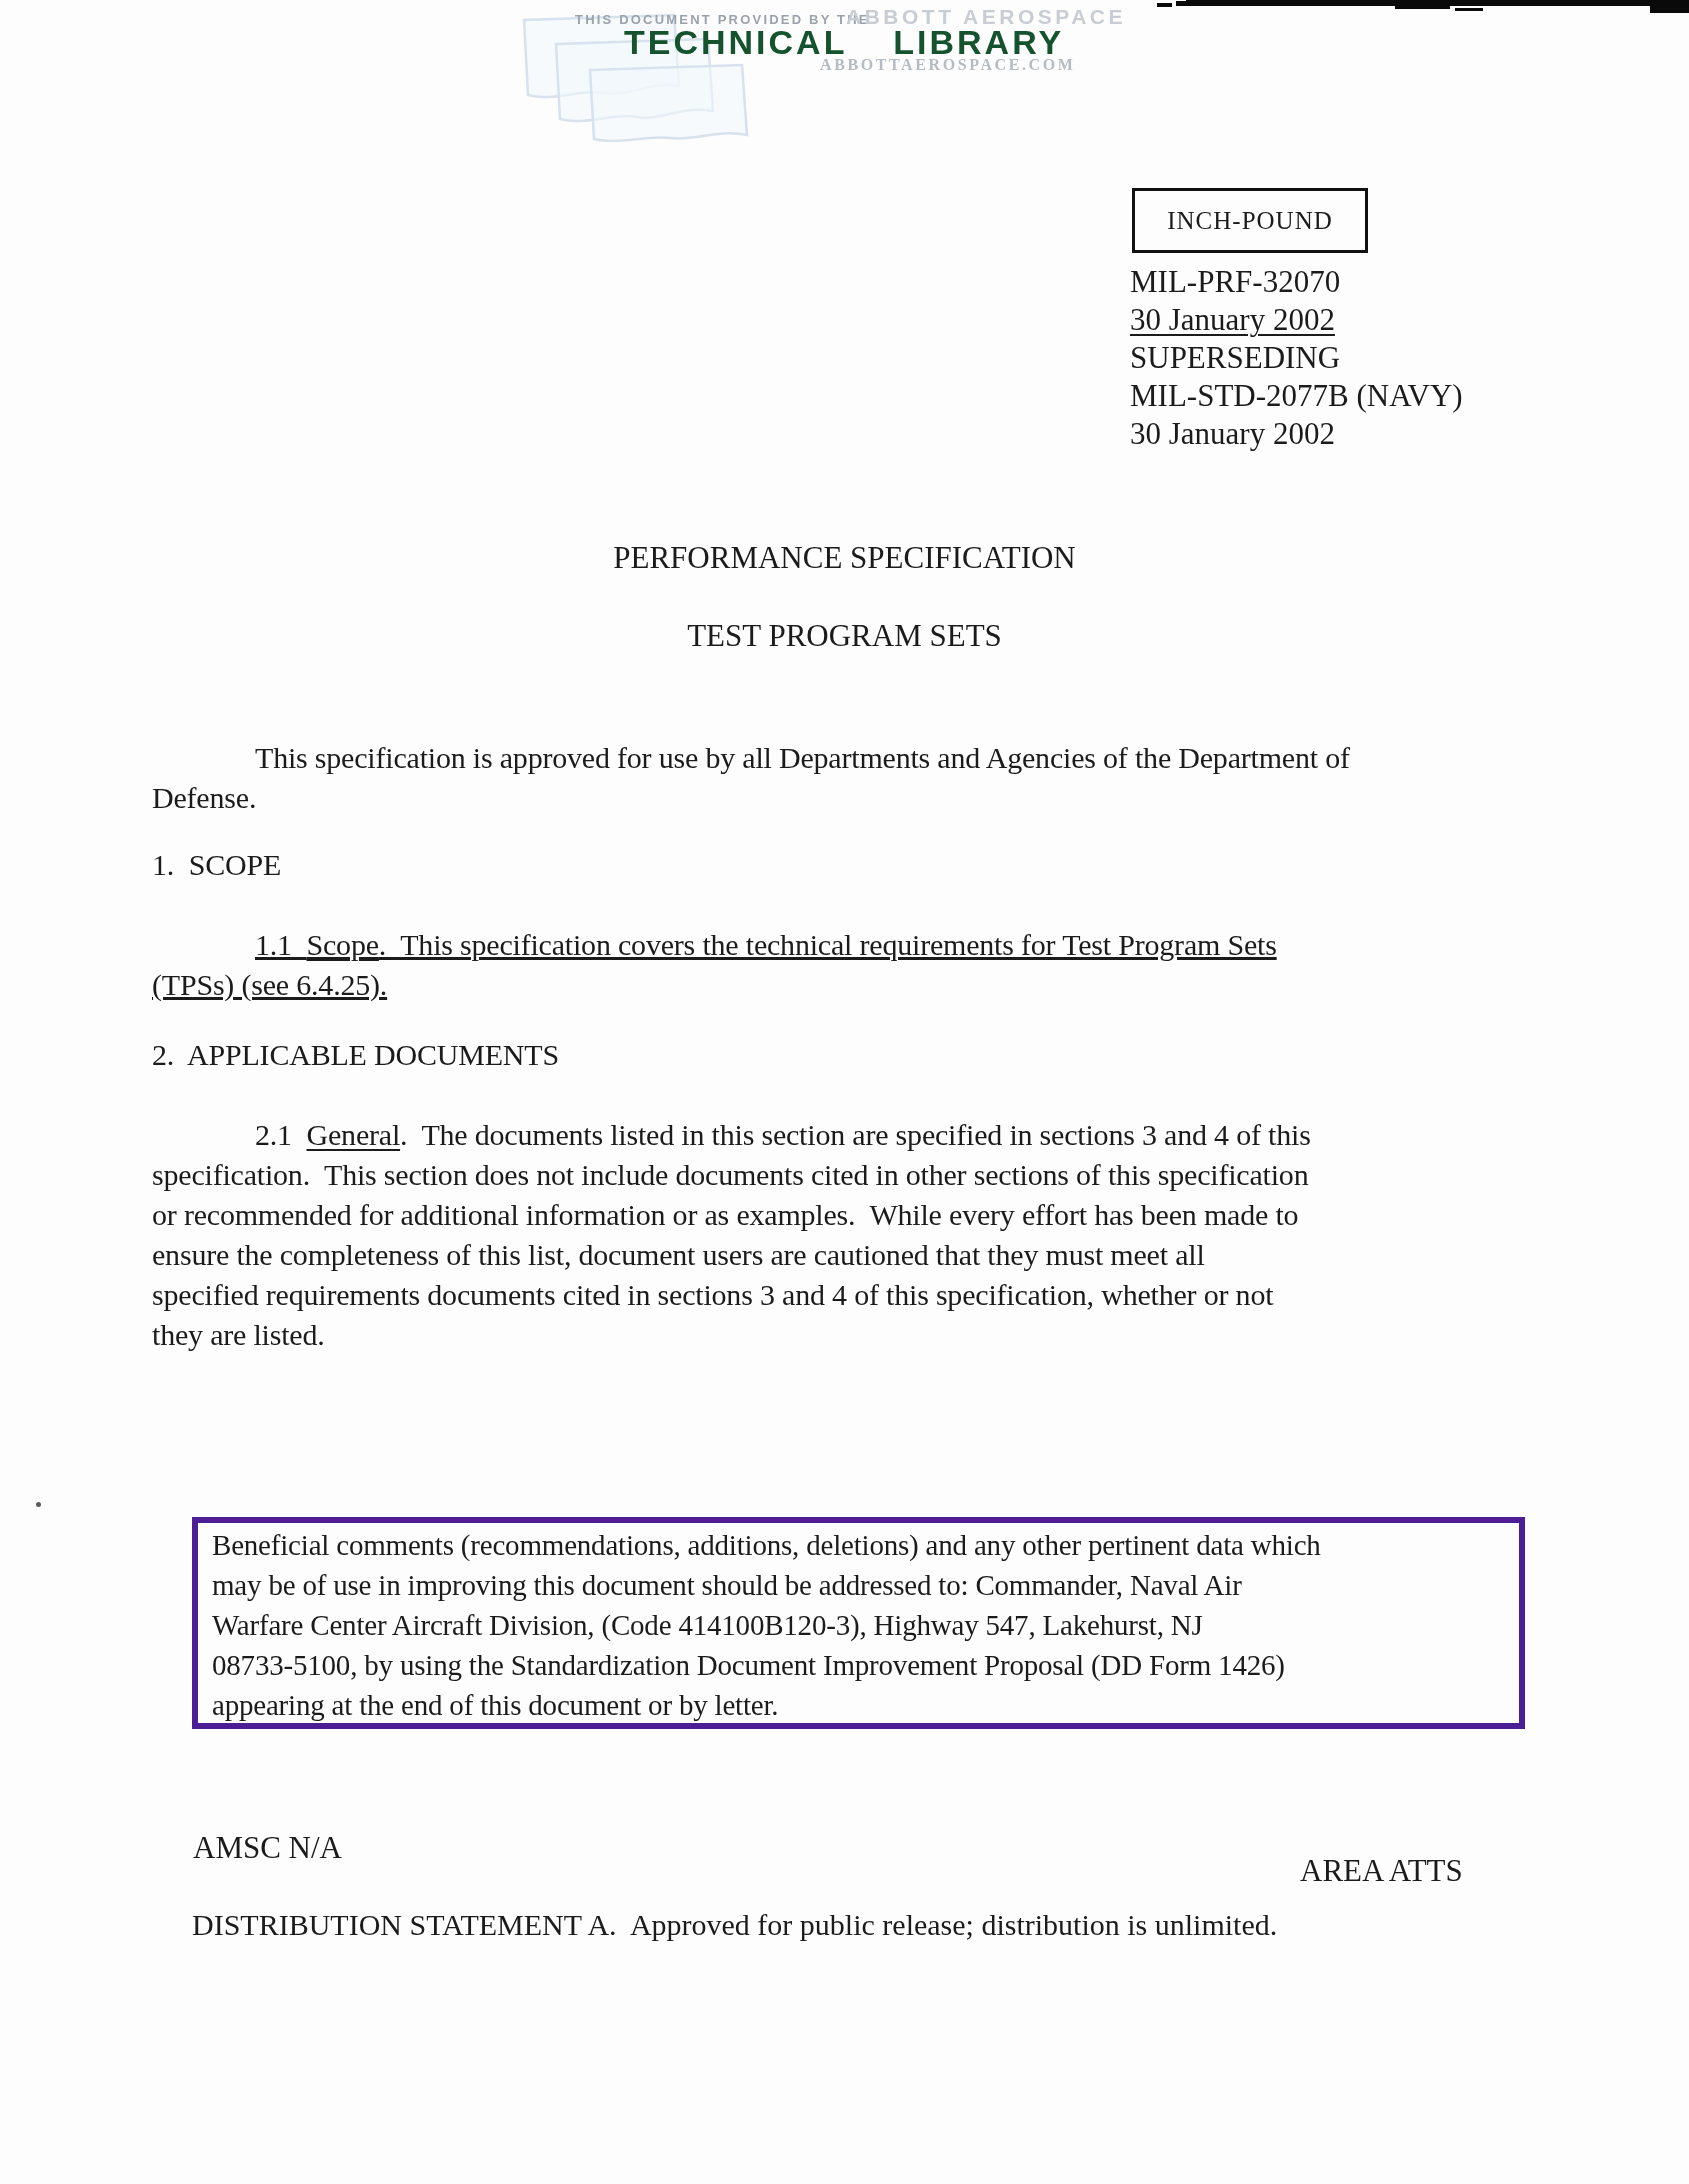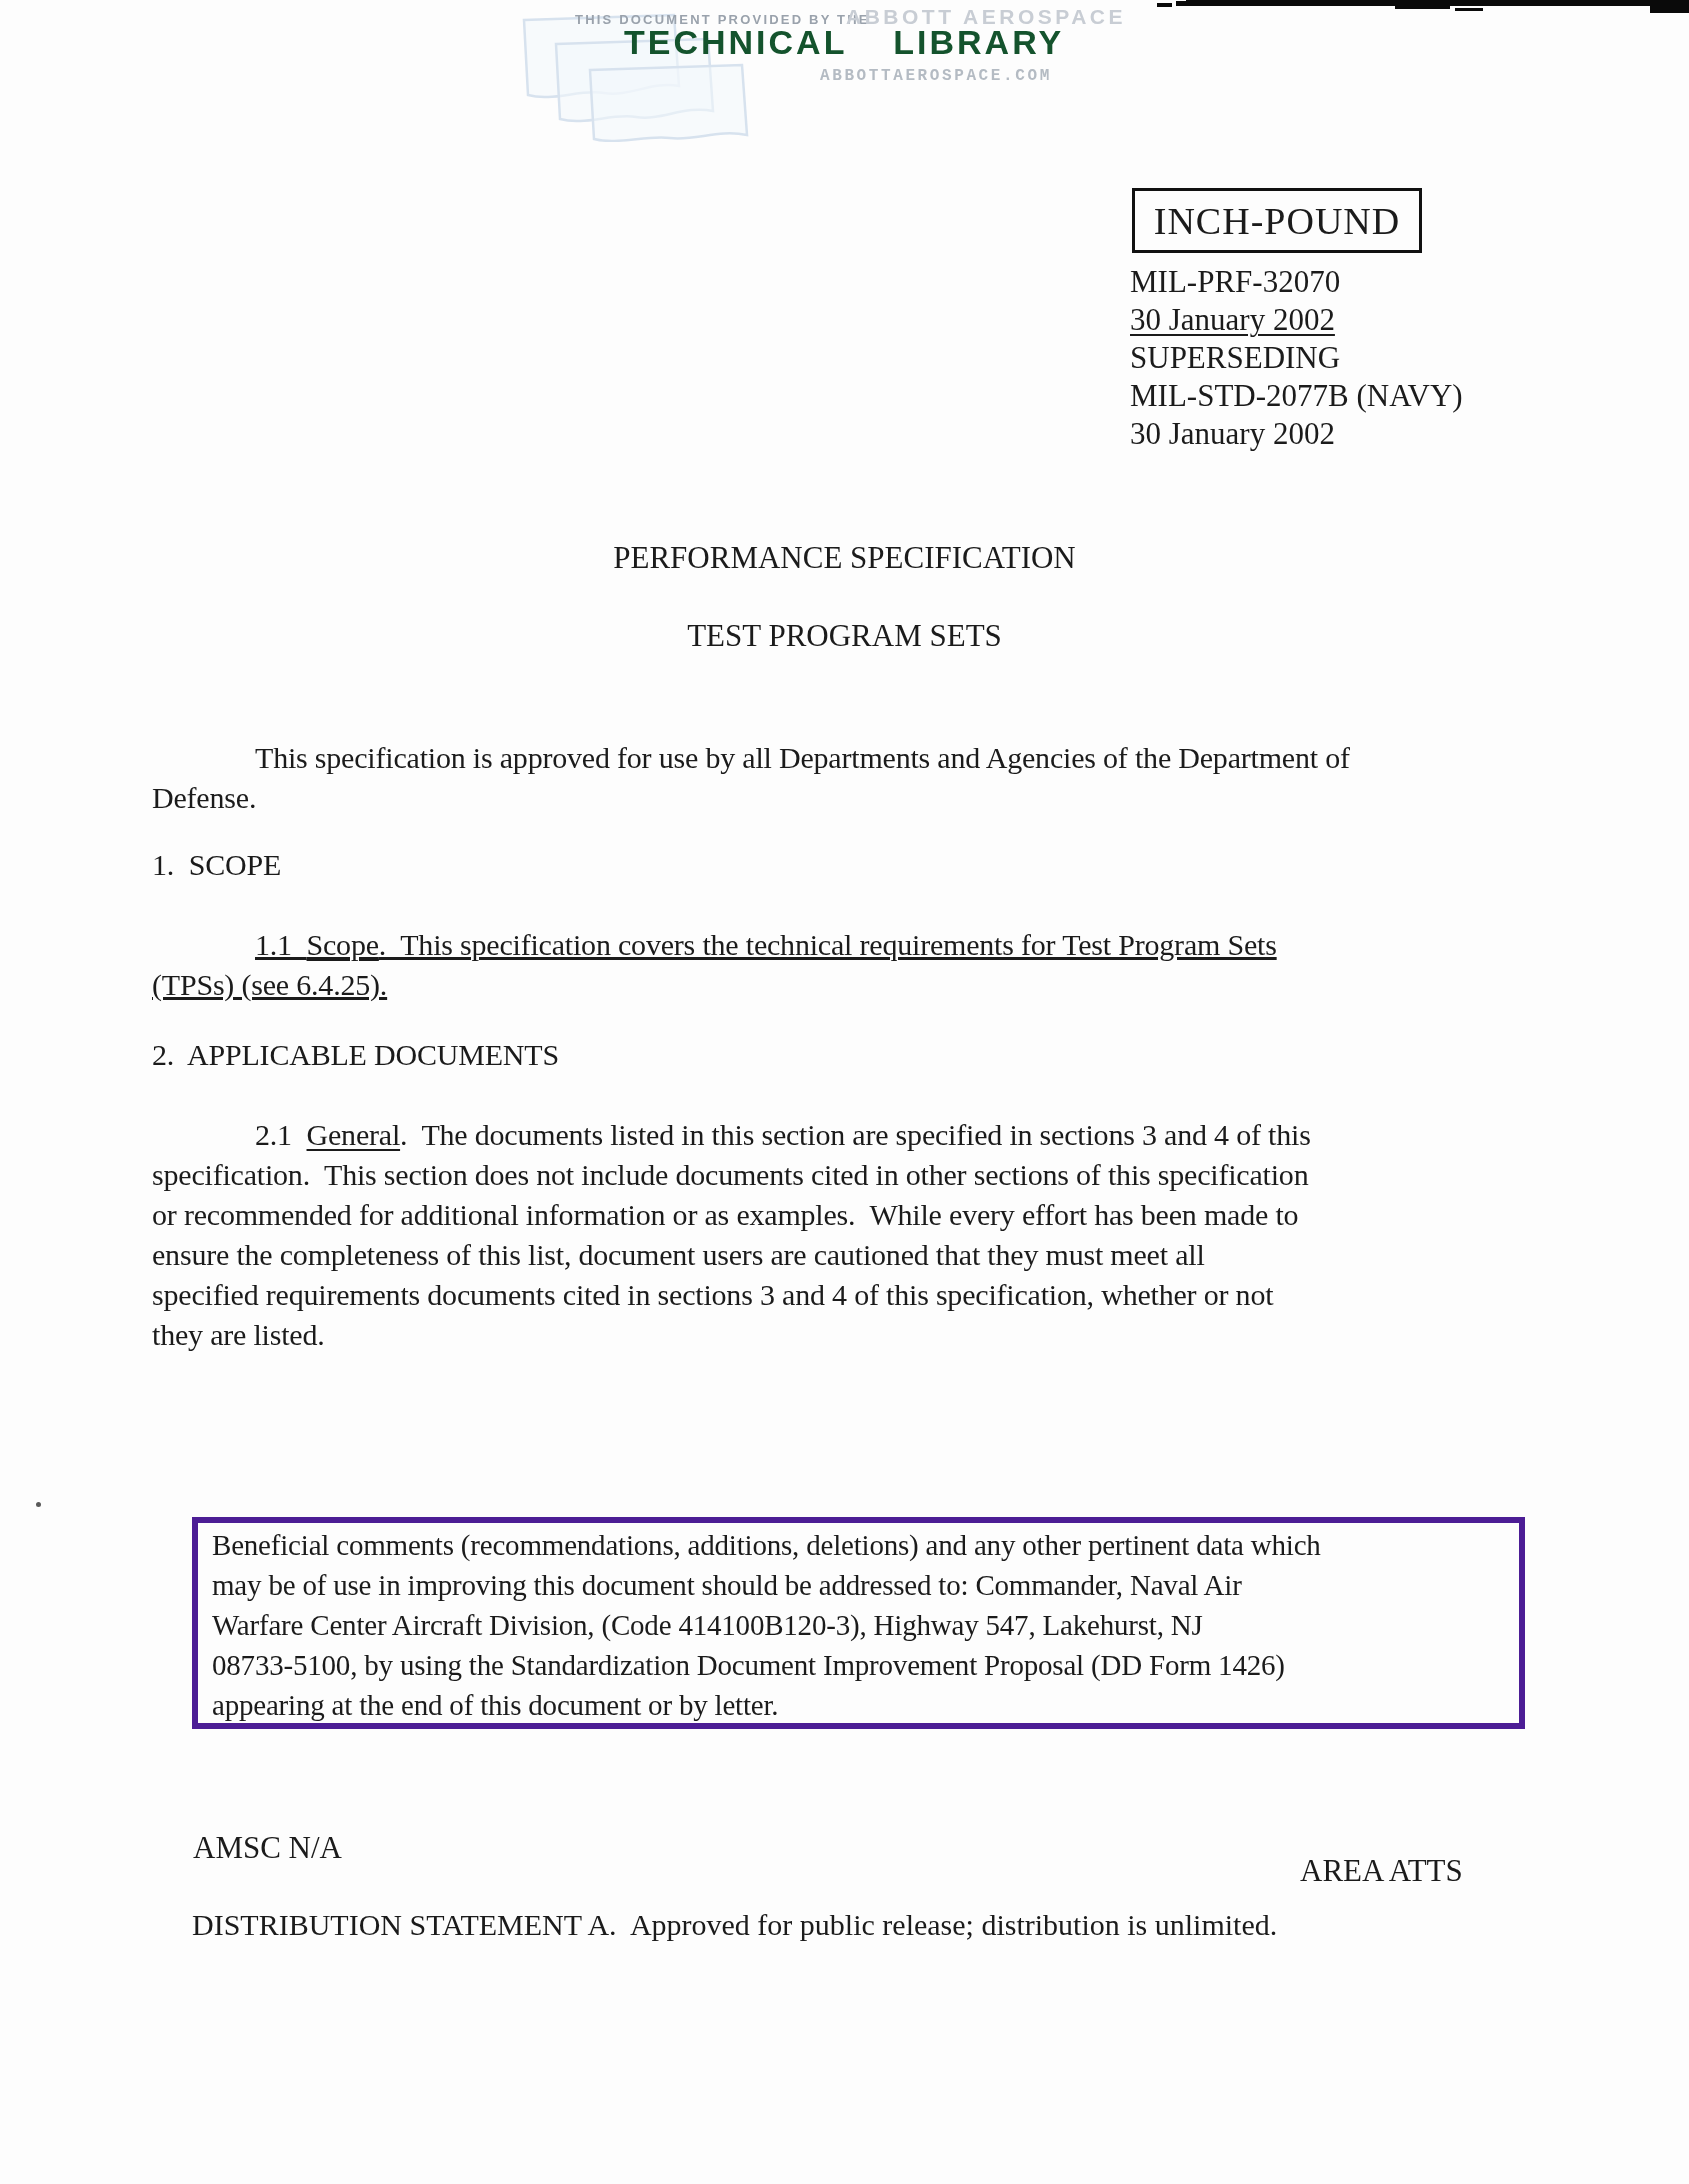--- a/index.html
+++ b/index.html
@@ -15,40 +15,40 @@
   .abs{position:absolute;}
   p{margin:0;}
 
   
   .wm-prefix{left:575px;top:12px;font-family:"Liberation Sans",sans-serif;
     font-size:13px;font-weight:bold;letter-spacing:2.2px;color:#9aa2ac;}
   .wm-brand{left:846px;top:5px;font-family:"Liberation Sans",sans-serif;
     font-size:21px;font-weight:bold;letter-spacing:3.5px;color:#c8cdd4;}
   .wm-title{left:624px;top:23px;font-family:"Liberation Sans",sans-serif;
     font-size:34px;font-weight:600;letter-spacing:3px;word-spacing:34px;color:#14532d;}
-  .wm-site{left:820px;top:67px;font-family:Liberation Mono, monospace;
+  .wm-site{left:820px;top:56px;font-family:Liberation Serif, serif;
     font-size:16px;font-weight:bold;letter-spacing:2.6px;color:#b4bbc3;}
   .wm-logo{left:512px;top:12px;width:310px;height:130px;}
 
   
   .artifact{background:#0a0a0a;}
   .streak-main{left:1186px;top:0;width:503px;height:6px;}
   .streak-corner{left:1650px;top:0;width:39px;height:13px;}
   .streak-dash1{left:1157px;top:3px;width:15px;height:4px;}
   .streak-dash2{left:1176px;top:1px;width:12px;height:5px;}
   .streak-dash3{left:1395px;top:6px;width:55px;height:3px;}
   .streak-dash4{left:1455px;top:8px;width:28px;height:3px;}
   .speck{left:36px;top:1502px;width:5px;height:5px;background:#5a5a5a;border-radius:50%;}
 
   
   .inch-pound{
-    left:1132px;top:188px;width:290px;height:65px;
+    left:1132px;top:188px;width:236px;height:65px;
     border:3px solid #111;box-sizing:border-box;
     display:flex;align-items:center;justify-content:center;
-    font-size:38px;letter-spacing:1px;
+    font-size:25px;letter-spacing:1px;
   }
   .id-block{left:1130px;top:263px;font-size:31px;line-height:38px;white-space:pre-wrap;}
 
   
   .doc-title{left:0;top:540px;width:1689px;text-align:center;font-size:31px;}
   .doc-subtitle{left:0;top:618px;width:1689px;text-align:center;font-size:31px;}
 
   
   .body-text{font-size:30px;line-height:40px;letter-spacing:-0.2px;white-space:pre-wrap;}
   .para-approval{left:152px;top:738px;width:1470px;text-indent:103px;}

